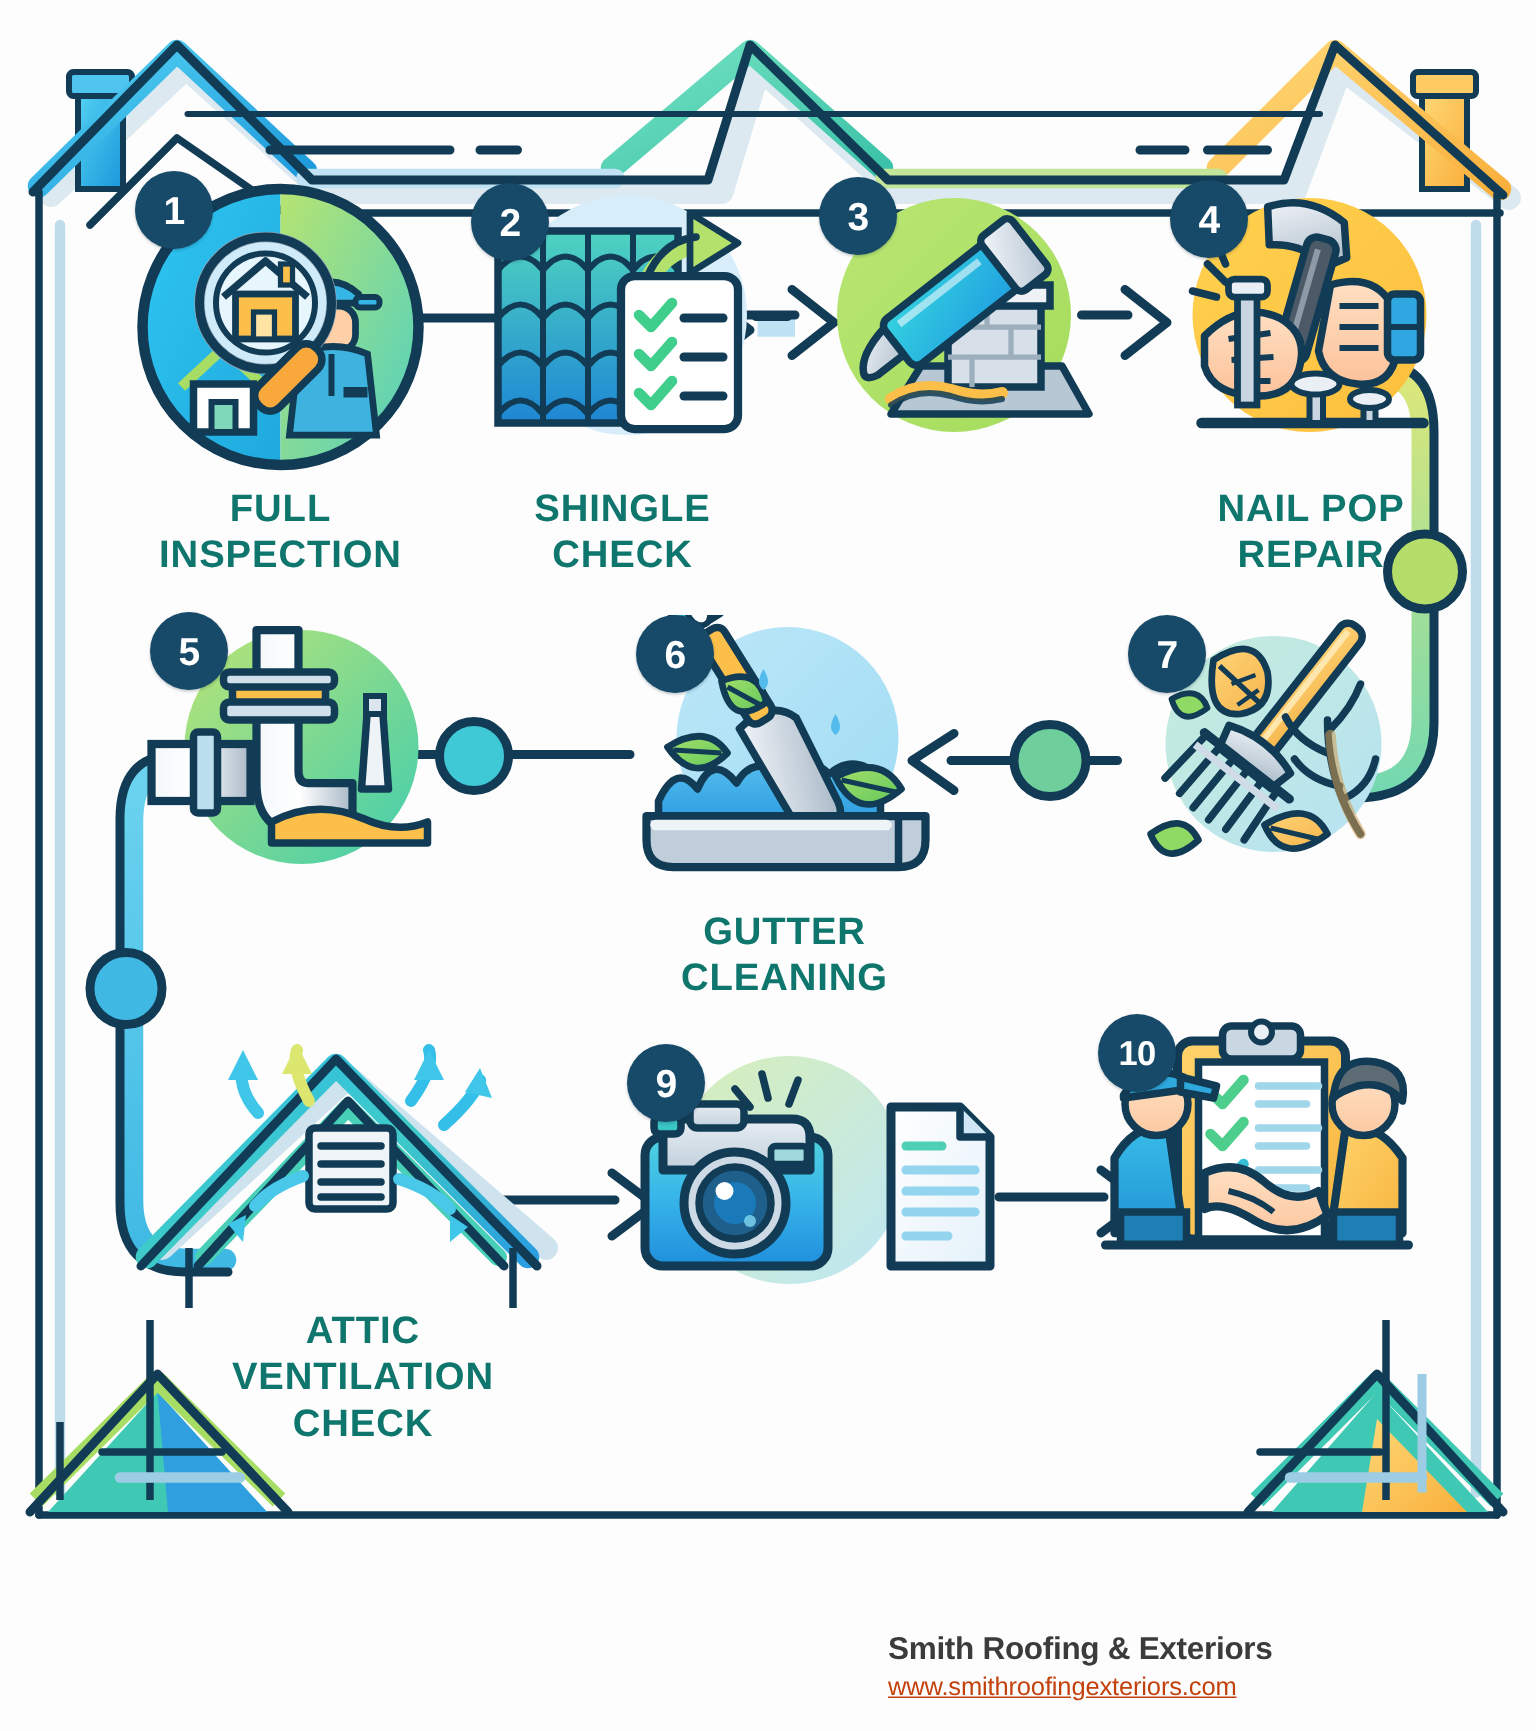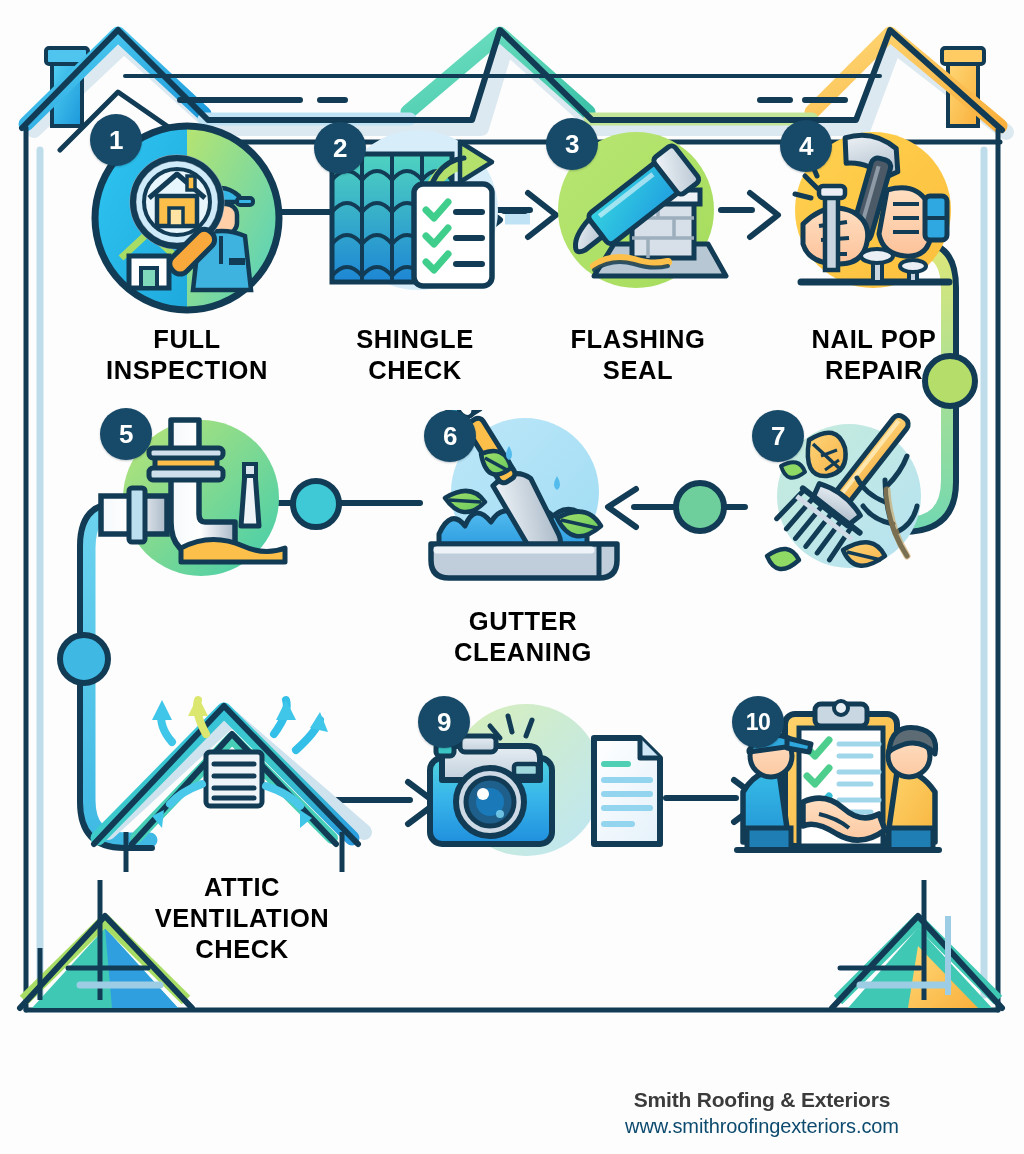--- a/index.html
+++ b/index.html
@@ -37,43 +37,42 @@
     display: flex; align-items: center; justify-content: center;
     font-size: 26px; font-weight: bold;
     letter-spacing: -0.5px;
     z-index: 30;
     box-shadow: 0 1px 2px rgba(10,40,60,.25);
   }
   .badge.wide { font-size: 23px; }
   .label {
     margin-top: 6px;
     text-align: center;
-    color: #000000;
+    color: #0f766e;
     font-size: 25.5px;
     font-weight: bold;
     letter-spacing: 0.6px;
     line-height: 1.22;
     text-transform: uppercase;
     white-space: pre-line;
   }
 
   
   .footer {
     position: absolute;
     right: 92px; top: 1088px;
-    text-align: center;
     width: 340px;
   }
   .brand {
     font-size: 21px; font-weight: bold; color: #3b3b3b;
     letter-spacing: -0.2px;
   }
   .url {
     margin-top: 3px;
-    font-size: 20px; color: #0c4a6e; letter-spacing: -0.1px;
+    font-size: 17px; color: #c2410c; letter-spacing: -0.1px; text-decoration: underline;
   }
 </style>
 </head>
 <body>
 
 <div id="stage">
 
   <svg class="layer" viewBox="0 0 1024 1154">
     <defs>
       <linearGradient id="gBlue" x1="0" y1="0" x2="1" y2="1">
@@ -376,22 +375,20 @@
           <rect x="52" y="72" width="92" height="38" rx="6" fill="url(#s3b)" stroke="#123c55" stroke-width="5"></rect>
           <rect x="138" y="68" width="26" height="46" rx="5" fill="url(#s3c)" stroke="#123c55" stroke-width="5"></rect>
           <path d="M52,76 q-22,4 -28,14 q-4,6 6,8 l22,0 z" fill="url(#s3c)" stroke="#123c55" stroke-width="5" stroke-linejoin="round"></path>
           <path d="M62,80 L130,80" stroke="#ffffff" stroke-width="5" opacity=".55" fill="none"></path>
         </g>
 
         <path d="M56,148 q18,-12 40,-6 q18,6 34,2" fill="none" stroke="#fcc04a" stroke-width="8" stroke-linecap="round"></path>
         <path d="M56,152 q18,-12 40,-6 q18,6 34,2" fill="none" stroke="#123c55" stroke-width="4" stroke-linecap="round" opacity=".85"></path>
       </svg>
     </div>
-    <div class="label">FLASHING
-SEAL</div>
   </div>
 
   <div class="step" style="left:764px; top:118px; width:220px;">
     <div class="step-art" style="height:200px;">
       <div class="badge" style="left:16px; top:2px;">4</div>
       <svg width="210" height="200" viewBox="0 0 210 200">
         <defs>
           <linearGradient id="s4a" x1="0" y1="0" x2="1" y2="1">
               <stop offset="0" stop-color="#ffd24f"></stop>
               <stop offset="1" stop-color="#fcbe3d"></stop>
@@ -698,21 +695,21 @@
           <path d="M196,72 L220,72" stroke="#4fd0b4"></path>
           <path d="M196,88 L242,88" stroke="#93d4ee"></path>
           <path d="M196,102 L242,102" stroke="#93d4ee"></path>
           <path d="M196,116 L242,116" stroke="#93d4ee"></path>
           <path d="M196,132 L224,132" stroke="#93d4ee"></path>
         </g>
       </svg>
     </div>
   </div>
 
-  <div class="step" style="left:714px; top:692px; width:250px;">
+  <div class="step" style="left:714px; top:672px; width:250px;">
     <div class="step-art" style="height:186px;">
       <div class="badge wide" style="left:18px; top:4px;">10</div>
       <svg width="240" height="186" viewBox="0 0 240 186">
         <defs>
           <linearGradient id="s10y" x1="0" y1="0" x2="1" y2="1">
               <stop offset="0" stop-color="#ffd36b"></stop>
               <stop offset="1" stop-color="#f7b53f"></stop>
             </linearGradient>
           <linearGradient id="s10b" x1="0" y1="0" x2="0" y2="1">
               <stop offset="0" stop-color="#37bce8"></stop>

